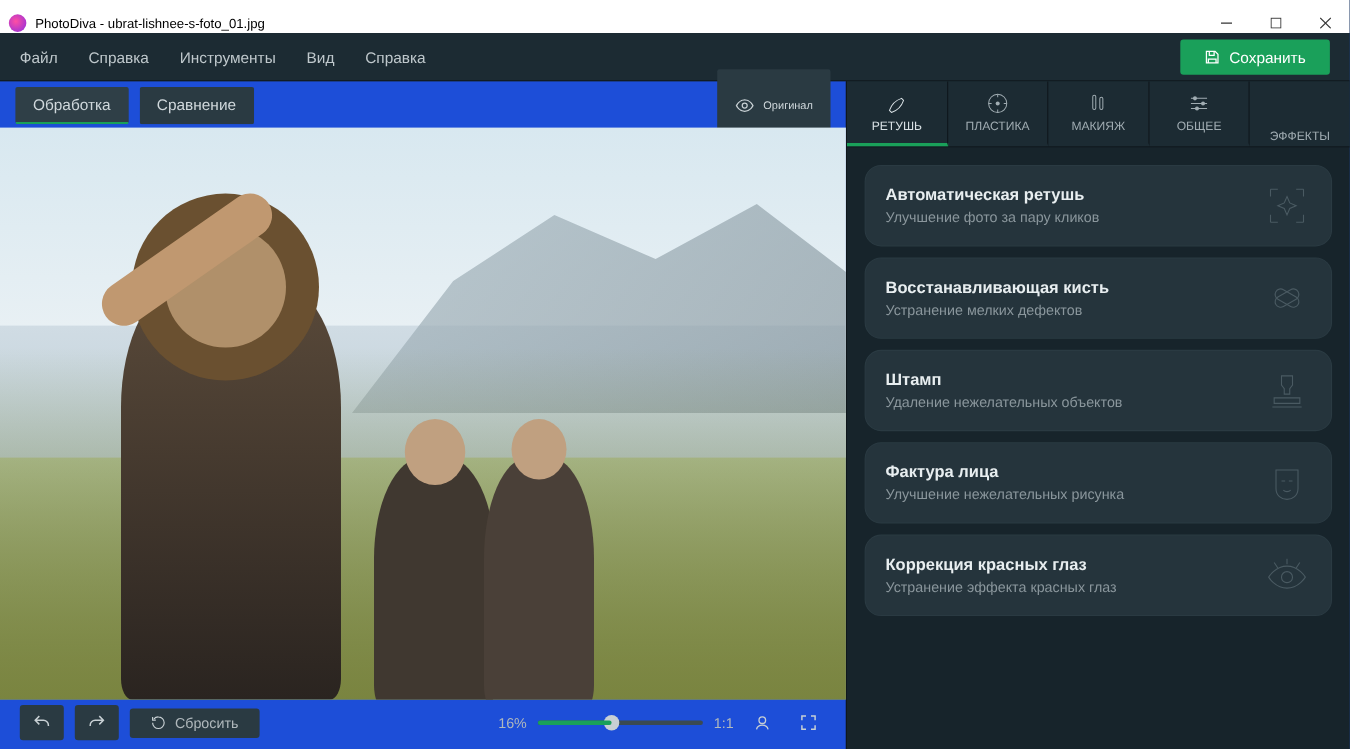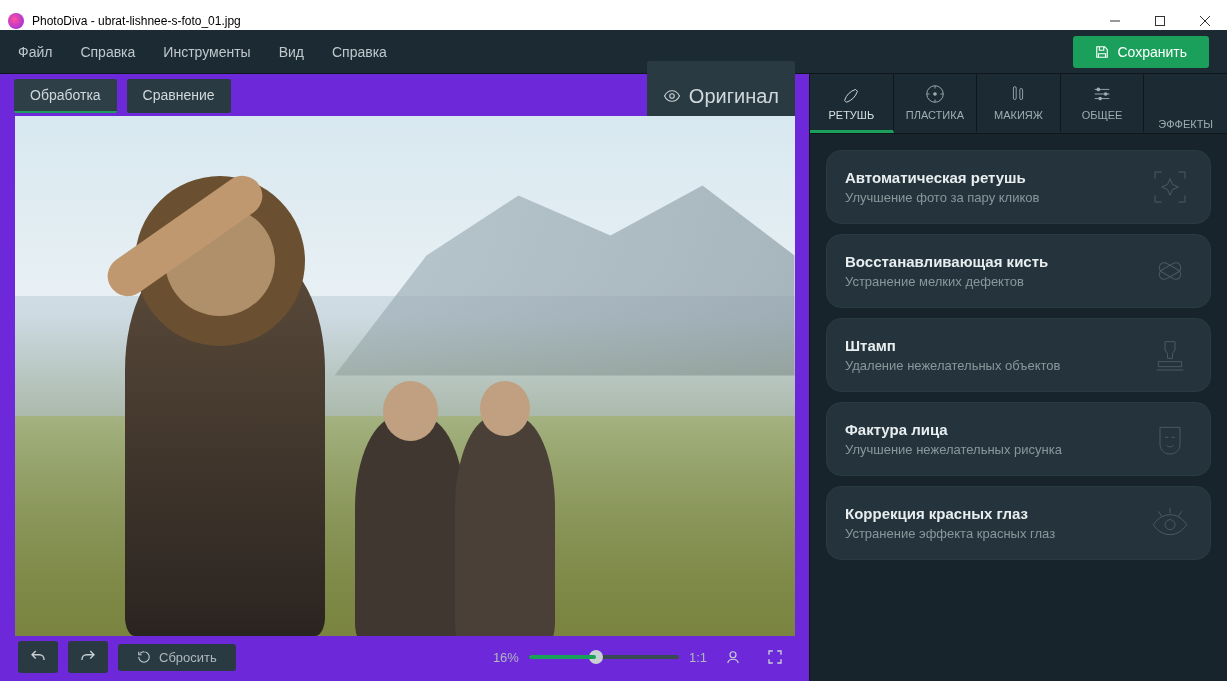--- a/index.html
+++ b/index.html
@@ -14,27 +14,27 @@
 
 .menubar { height: 44px; background: #1c2b33; display: flex; align-items: center; padding: 0 18px; gap: 28px; font-size: 14px; color: #bfc8cc; border-bottom: 1px solid #0f171c; }
 .menubar .menu-item { cursor: pointer; }
 .menubar .spacer { flex: 1; }
 .save-btn { background: #1aa05a; color: #fff; padding: 8px 22px; border-radius: 3px; display: flex; align-items: center; gap: 8px; font-size: 14px; cursor: pointer; }
 
 
 .content { flex: 1; display: flex; min-height: 0; }
 
 
-.editor { flex: 1; display: flex; flex-direction: column; background: #6d28d9; min-width: 0; }
+.editor { flex: 1; display: flex; flex-direction: column; background: #1d4ed8; min-width: 0; }
 
 .toolbar-top { height: 44px; display: flex; align-items: center; padding: 0 14px; gap: 10px; }
 .tab-btn { padding: 8px 16px; background: #2a3a42; color: #d0d8dc; font-size: 14px; border-radius: 2px; cursor: pointer; border-bottom: 2px solid transparent; }
 .tab-btn.active { border-bottom: 2px solid #1aa05a; background: #2f3f47; }
 .toolbar-top .spacer { flex: 1; }
-.orig-btn { padding: 24px 16px; background: #2a3a42; color: #d0d8dc; font-size: 20px; border-radius: 2px; display: flex; align-items: center; gap: 8px; cursor: pointer; }
+.orig-btn { padding: 24px 16px; background: #2a3a42; color: #d0d8dc; font-size: 10px; border-radius: 2px; display: flex; align-items: center; gap: 8px; cursor: pointer; }
 
 .canvas-wrap { flex: 1; display: flex; align-items: center; justify-content: center; padding: 8px 0; min-height: 0; }
 .canvas { width: 780px; height: 520px; background: linear-gradient(to bottom, #d8e8f0 0%, #e8f0f4 35%, #b8c8a0 55%, #8a9860 100%); position: relative; overflow: hidden; }
 .mountain { position: absolute; top: 60px; left: 320px; width: 460px; height: 200px; background: linear-gradient(135deg, #a8b8c0, #8898a0); clip-path: polygon(0 100%, 20% 40%, 40% 10%, 60% 30%, 80% 5%, 100% 40%, 100% 100%); opacity: 0.7; }
 .sea { position: absolute; top: 180px; left: 0; right: 0; height: 120px; background: linear-gradient(to bottom, #d0dce4, #c0d0d8); }
 .person { position: absolute; background: #3a3028; border-radius: 40% 40% 10% 10%; }
 .p1 { top: 140px; left: 110px; width: 200px; height: 380px; background: linear-gradient(#5a4a3a, #2a2420); border-radius: 30% 30% 5% 5%; }
 .p1::before { content:""; position:absolute; top:-50px; left:40px; width:110px; height:110px; background:#b0906a; border-radius:50%; box-shadow: 0 0 0 30px #6a5030; }
 .arm { position:absolute; top:-40px; left:-30px; width:180px; height:40px; background:#c09870; border-radius:20px; transform:rotate(-35deg); }
 .p2 { top: 300px; left: 340px; width: 110px; height: 230px; background:#403830; }
@@ -46,21 +46,21 @@
 .toolbar-bottom { height: 48px; display: flex; align-items: center; padding: 0 18px; gap: 10px; font-size: 13px; color: #b0b8bc; }
 .icon-btn { width: 40px; height: 32px; background: #2a3a42; border-radius: 3px; display: flex; align-items: center; justify-content: center; cursor: pointer; }
 .icon-btn.sm { width: 32px; background: transparent; }
 .reset-btn { padding: 6px 19px; background: #2a3a42; border-radius: 3px; display: flex; align-items: center; gap: 8px; cursor: pointer; justify-content: center; }
 .toolbar-bottom .spacer { flex: 1; }
 .zoom-slider { width: 150px; height: 4px; background: #3a4a52; border-radius: 2px; position: relative; }
 .zoom-slider::after { content:""; position:absolute; left:0; width:45%; height:100%; background:#1aa05a; border-radius:2px; }
 .zoom-thumb { position:absolute; left:45%; top:-5px; width:14px; height:14px; background:#c8d0d4; border-radius:50%; transform:translateX(-50%); }
 
 
-.sidepanel { width: 418px; background: #17242b; display: flex; flex-direction: column; border-left: 1px solid #0f171c; }
+.sidepanel { width: 458px; background: #17242b; display: flex; flex-direction: column; border-left: 1px solid #0f171c; }
 .side-tabs { height: 60px; display: flex; background: #1c2b33; border-bottom: 1px solid #0f171c; }
 .side-tab { flex: 1; display: flex; flex-direction: column; align-items: center; justify-content: center; gap: 4px; font-size: 11px; color: #a0acb2; cursor: pointer; border-right: 1px solid #0f171c; border-bottom: 3px solid transparent; }
 .side-tab.active { color: #d8e0e4; border-bottom: 3px solid #1aa05a; }
 .side-tab:last-child { border-right: none; gap: 44px; }
 .side-tab svg { width: 22px; height: 22px; }
 
 .tools-list { padding: 16px; display: flex; flex-direction: column; gap: 10px; overflow-y: auto; }
 .tool-card { background: #25343c; border-radius: 15px; padding: 14px 18px; display: flex; align-items: center; cursor: pointer; border: 1px solid #2a3a42; }
 .tool-text { flex: 1; min-width: 0; }
 .tool-title { font-size: 15px; color: #e8eef0; font-weight: 600; margin-bottom: 4px; }

